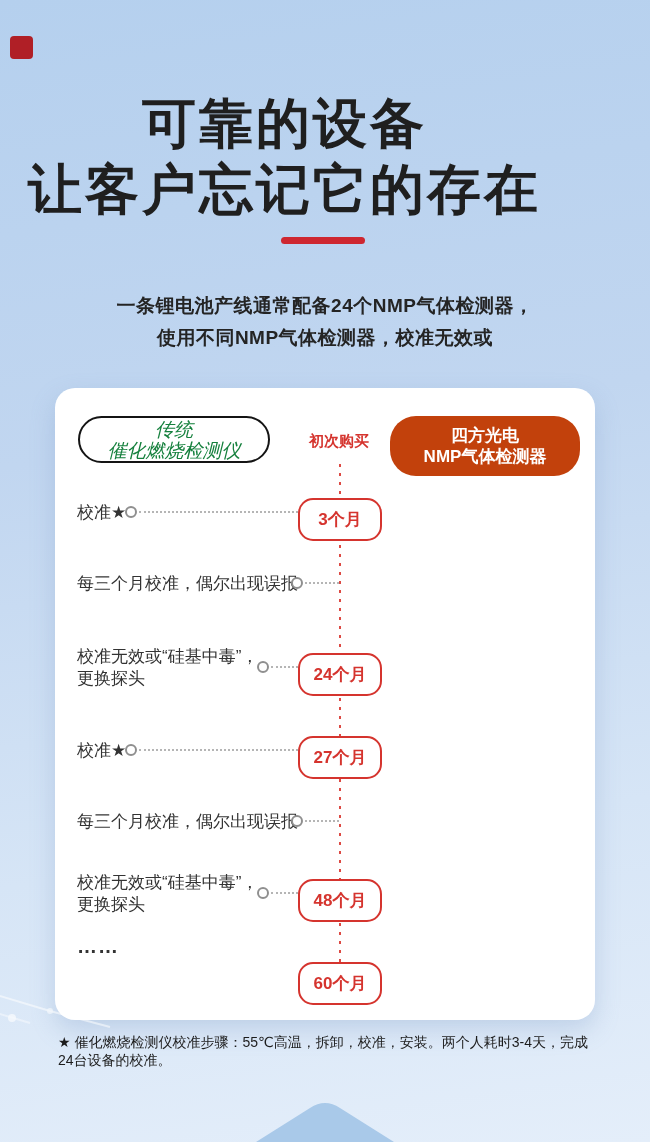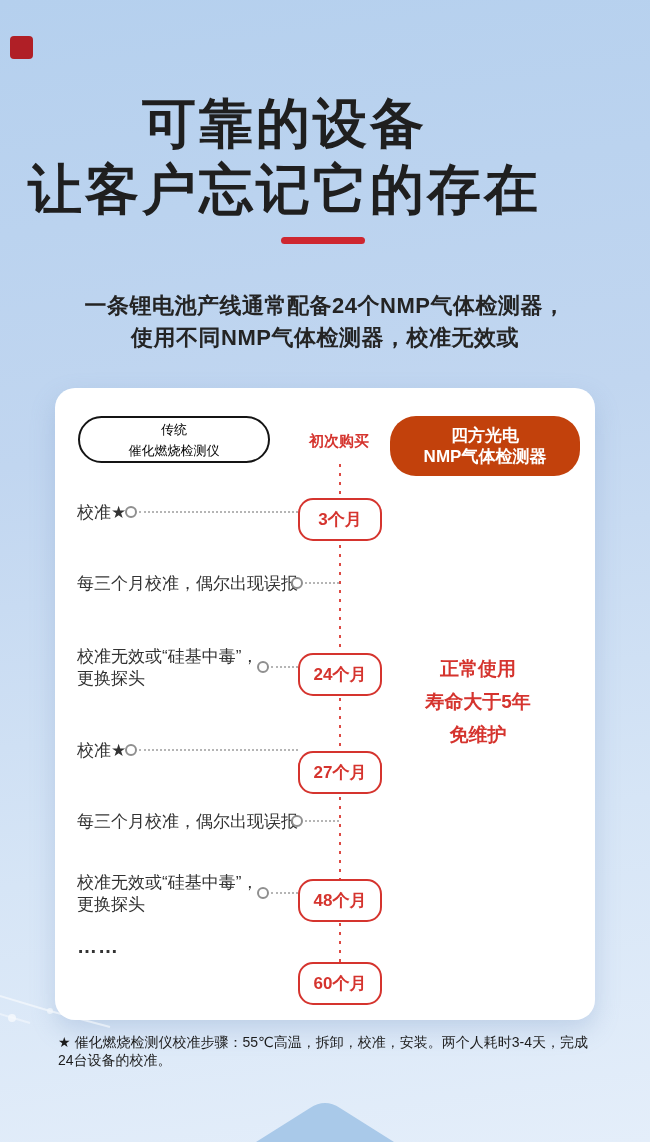--- a/index.html
+++ b/index.html
@@ -6,26 +6,26 @@
   .page{
     position:relative; width:650px; height:1142px; overflow:hidden;
     font-family:"Liberation Sans","DejaVu Sans",sans-serif;
     background:linear-gradient(172deg,#b5d0ee 0%,#c1d6f0 38%,#d6e5f6 72%,#e4eefa 100%);
   }
   .corner-accent{position:absolute;left:10px;top:36px;width:23px;height:23px;background:#b01f26;border-radius:4px;}
   .page-title{position:absolute;top:90px;left:0;width:569px;text-align:center;
     font-size:54px;font-weight:900;color:#1f1f1f;line-height:66px;letter-spacing:3px;}
   .title-divider{position:absolute;top:237px;left:281px;width:84px;height:7px;background:#ce2730;border-radius:4px;}
   .page-subtitle{position:absolute;top:290px;left:0;width:650px;text-align:center;
-    font-size:22px;font-weight:600;color:#242424;line-height:32px;letter-spacing:0.5px;}
+    font-size:19px;font-weight:600;color:#242424;line-height:32px;letter-spacing:0.5px;}
   .card{position:absolute;left:55px;top:388px;width:540px;height:632px;background:#ffffff;
     border-radius:20px;box-shadow:0 10px 24px rgba(110,145,190,0.28);}
   .pill-left{position:absolute;left:23px;top:28px;width:192px;height:47px;border:2.5px solid #141414;
     border-radius:26px;background:#fff;display:flex;flex-direction:column;justify-content:center;align-items:center;
-    font-size:13px;line-height:21px;color:#000000;font-weight:500;box-sizing:border-box;}
+    font-size:19px;line-height:21px;color:#15803d;font-weight:500;box-sizing:border-box;font-style:italic;}
   .start-label{position:absolute;left:234px;top:44px;width:100px;text-align:center;
     font-size:15px;font-weight:700;color:#d5342e;}
   .pill-right{position:absolute;left:335px;top:28px;width:190px;height:60px;background:#c2410c;
     border-radius:26px;display:flex;flex-direction:column;justify-content:center;align-items:center;
     font-size:17px;line-height:21px;color:#ffffff;font-weight:700;}
   .vline{position:absolute;left:284px;top:76px;width:2px;height:516px;
     background-image:repeating-linear-gradient(to bottom,#dd4a43 0 3px,transparent 3px 9px);}
   .t-label{position:absolute;left:22px;font-size:17px;color:#333333;line-height:21px;font-weight:400;}
   .t-label.two{line-height:22px;}
   .t-dot{position:absolute;width:8px;height:8px;border:2px solid #8f8f8f;border-radius:50%;background:#fff;}
@@ -88,42 +88,37 @@
       <div>校准无效或“硅基中毒”，</div>
       <div>更换探头</div>
     </div>
     <div class="t-dot" style="left:202px;top:273px;"></div>
     <div class="t-line" style="left:216px;top:278px;width:27px;"></div>
     <div class="t-pill" style="top:265px;">24个月</div>
 
     <div class="t-label" style="top:352px;">校准★</div>
     <div class="t-dot" style="left:70px;top:356px;"></div>
     <div class="t-line" style="left:84px;top:361px;width:159px;"></div>
-    <div class="t-pill" style="top:348px;margin-top:15px;">27个月</div>
+    <div class="t-pill" style="top:348px;">27个月</div>
 
     <div class="t-label" style="top:423px;">每三个月校准，偶尔出现误报</div>
     <div class="t-dot" style="left:236px;top:427px;"></div>
     <div class="t-line" style="left:250px;top:432px;width:34px;"></div>
 
     <div class="t-label two" style="top:484px;">
       <div>校准无效或“硅基中毒”，</div>
       <div>更换探头</div>
     </div>
     <div class="t-dot" style="left:202px;top:499px;"></div>
     <div class="t-line" style="left:216px;top:504px;width:27px;"></div>
     <div class="t-pill" style="top:491px;">48个月</div>
 
     <div class="t-label ellipsis-label" style="top:548px;">……</div>
     <div class="t-pill" style="top:574px;">60个月</div>
 
-    <div class="benefit">
-      <div>正常使用</div>
-      <div>寿命大于5年</div>
-      <div>免维护</div>
-    </div>
 
   </div>
 
   <div class="footnote">★ 催化燃烧检测仪校准步骤：55℃高温，拆卸，校准，安装。两个人耗时3-4天，完成24台设备的校准。</div>
 
   <svg class="circuit-deco" viewBox="0 0 160 60">
     <path d="M-10 18 L50 36 L110 52" stroke="#ffffff" stroke-width="2" fill="none" opacity="0.7"></path>
     <path d="M-10 36 L30 48" stroke="#ffffff" stroke-width="2" fill="none" opacity="0.55"></path>
     <circle cx="12" cy="43" r="4" fill="#ffffff" opacity="0.8"></circle>
     <circle cx="50" cy="36" r="3" fill="#ffffff" opacity="0.7"></circle>

